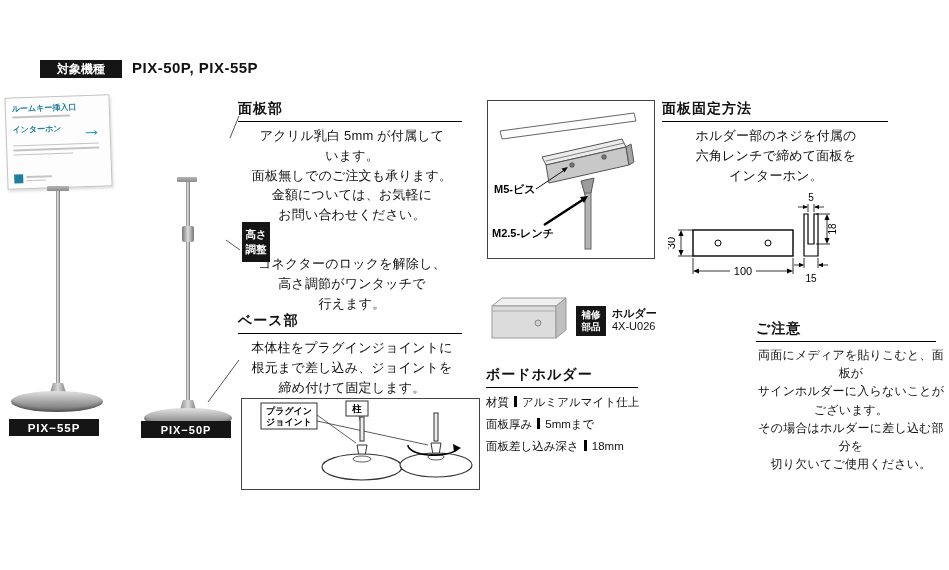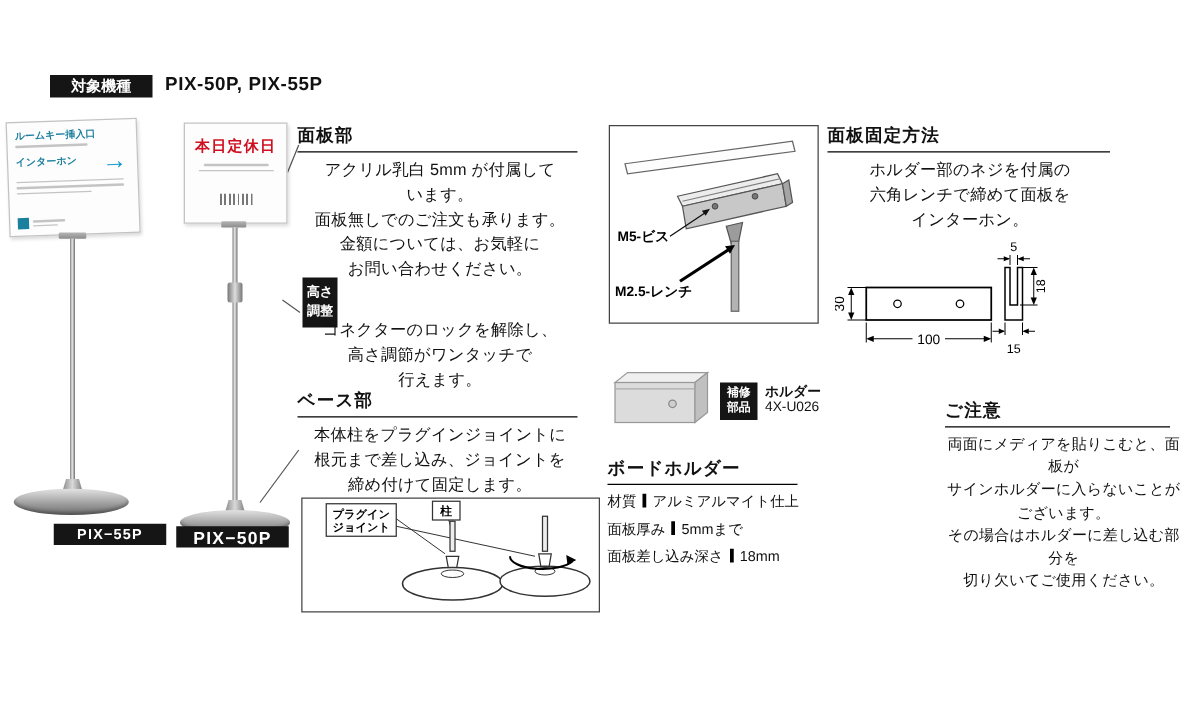--- a/index.html
+++ b/index.html
@@ -49,36 +49,30 @@
       <div>
         <div class="tiny-line" style="width:26px;height:1.5px;"></div>
         <div class="tiny-line" style="width:20px;height:1.5px;margin-top:2px;"></div>
       </div>
     </div>
   </div>
   <div class="abs holder-bar" style="left:47px;top:186px;width:22px;height:5px;"></div>
   <div class="abs pole" style="left:56px;top:191px;width:4px;height:196px;"></div>
   <div class="abs cone" style="left:50px;top:383px;width:16px;height:10px;"></div>
   <div class="abs base-ellipse" style="left:11px;top:391px;width:92px;height:21px;"></div>
-  <div class="abs badge" style="left:43px;top:419px;width:90px;height:17px;font-size:11.5px;letter-spacing:1px;">PIX−55P</div>
-
-  <div class="abs sign" style="left:147px;top:98px;width:83px;height:81px;text-align:center;padding-top:10px;box-sizing:border-box;">
-    <div style="font-size:12px;font-weight:bold;color:#d01020;letter-spacing:1px;">本日定休日</div>
-    <div class="tiny-line" style="width:52px;height:1.5px;margin:5px auto 0;"></div>
-    <div class="tiny-line" style="width:60px;height:1.5px;margin:3px auto 0;"></div>
-    <div class="barcode" style="width:26px;height:9px;margin:18px auto 0;"></div>
-  </div>
+  <div class="abs badge" style="left:9px;top:419px;width:90px;height:17px;font-size:11.5px;letter-spacing:1px;">PIX−55P</div>
+
   <div class="abs holder-bar" style="left:177px;top:177px;width:20px;height:5px;"></div>
   <div class="abs pole" style="left:186px;top:182px;width:4px;height:222px;"></div>
   <div class="abs" style="left:182px;top:226px;width:12px;height:16px;border-radius:2px;background:linear-gradient(90deg,#777,#ddd,#777);"></div>
   <div class="abs badge pre" style="left:198px;top:222px;width:28px;height:40px;font-size:10.5px;line-height:1.45;margin-left:44px;">高さ
 調整</div>
   <div class="abs cone" style="left:180px;top:400px;width:16px;height:10px;"></div>
   <div class="abs base-ellipse" style="left:144px;top:408px;width:88px;height:20px;"></div>
-  <div class="abs badge" style="left:141px;top:421px;width:90px;height:17px;font-size:14px;letter-spacing:1px;text-align:right;">PIX−50P</div>
+  <div class="abs badge" style="left:141px;top:421px;width:90px;height:17px;font-size:11px;letter-spacing:1px;text-align:right;">PIX−50P</div>
 
   <div class="abs heading" style="left:238px;top:100px;width:224px;">面板部</div>
   <div class="abs body-text" style="left:238px;top:126px;width:228px;">アクリル乳白 5mm が付属して
 います。
 面板無しでのご注文も承ります。
 金額については、お気軽に
 お問い合わせください。</div>
 
   <div class="abs body-text" style="left:238px;top:254px;width:228px;">コネクターのロックを解除し、
 高さ調節がワンタッチで

